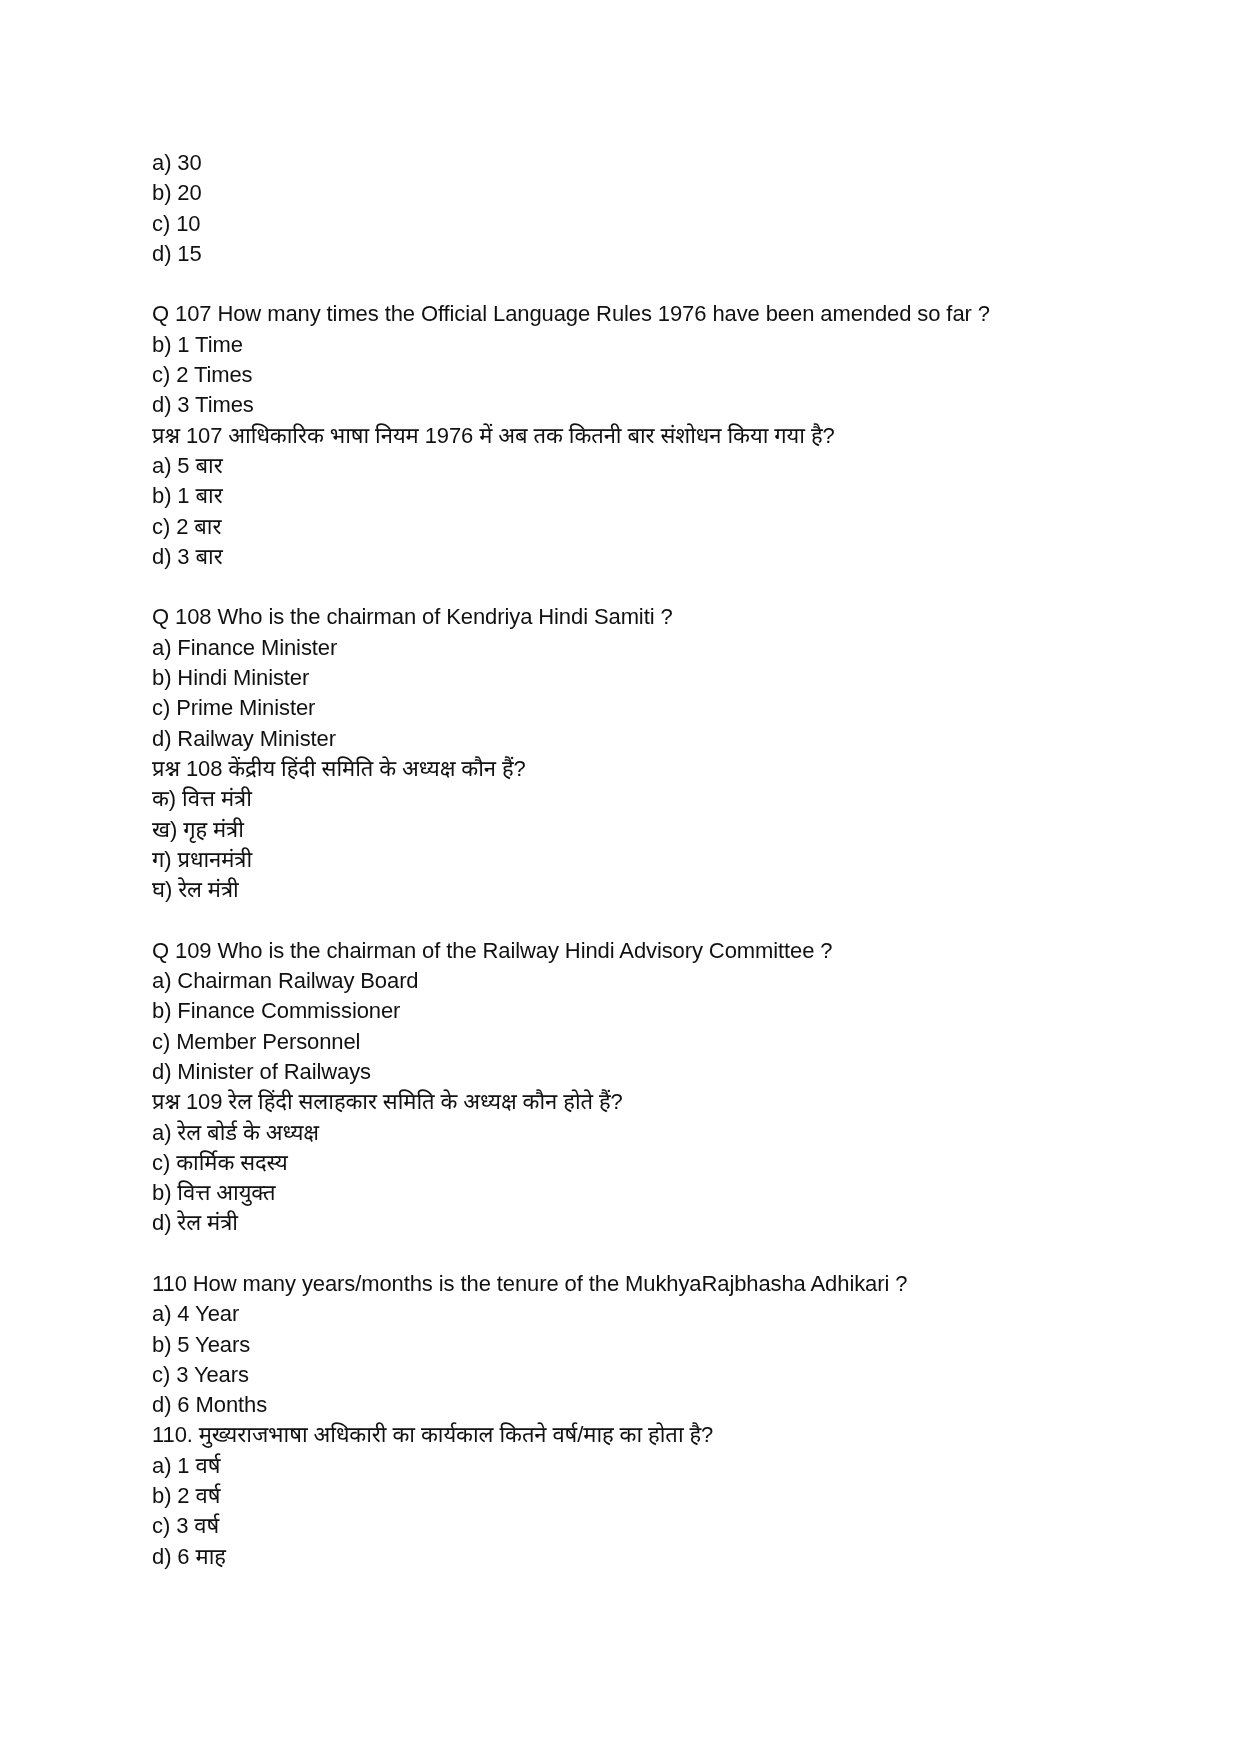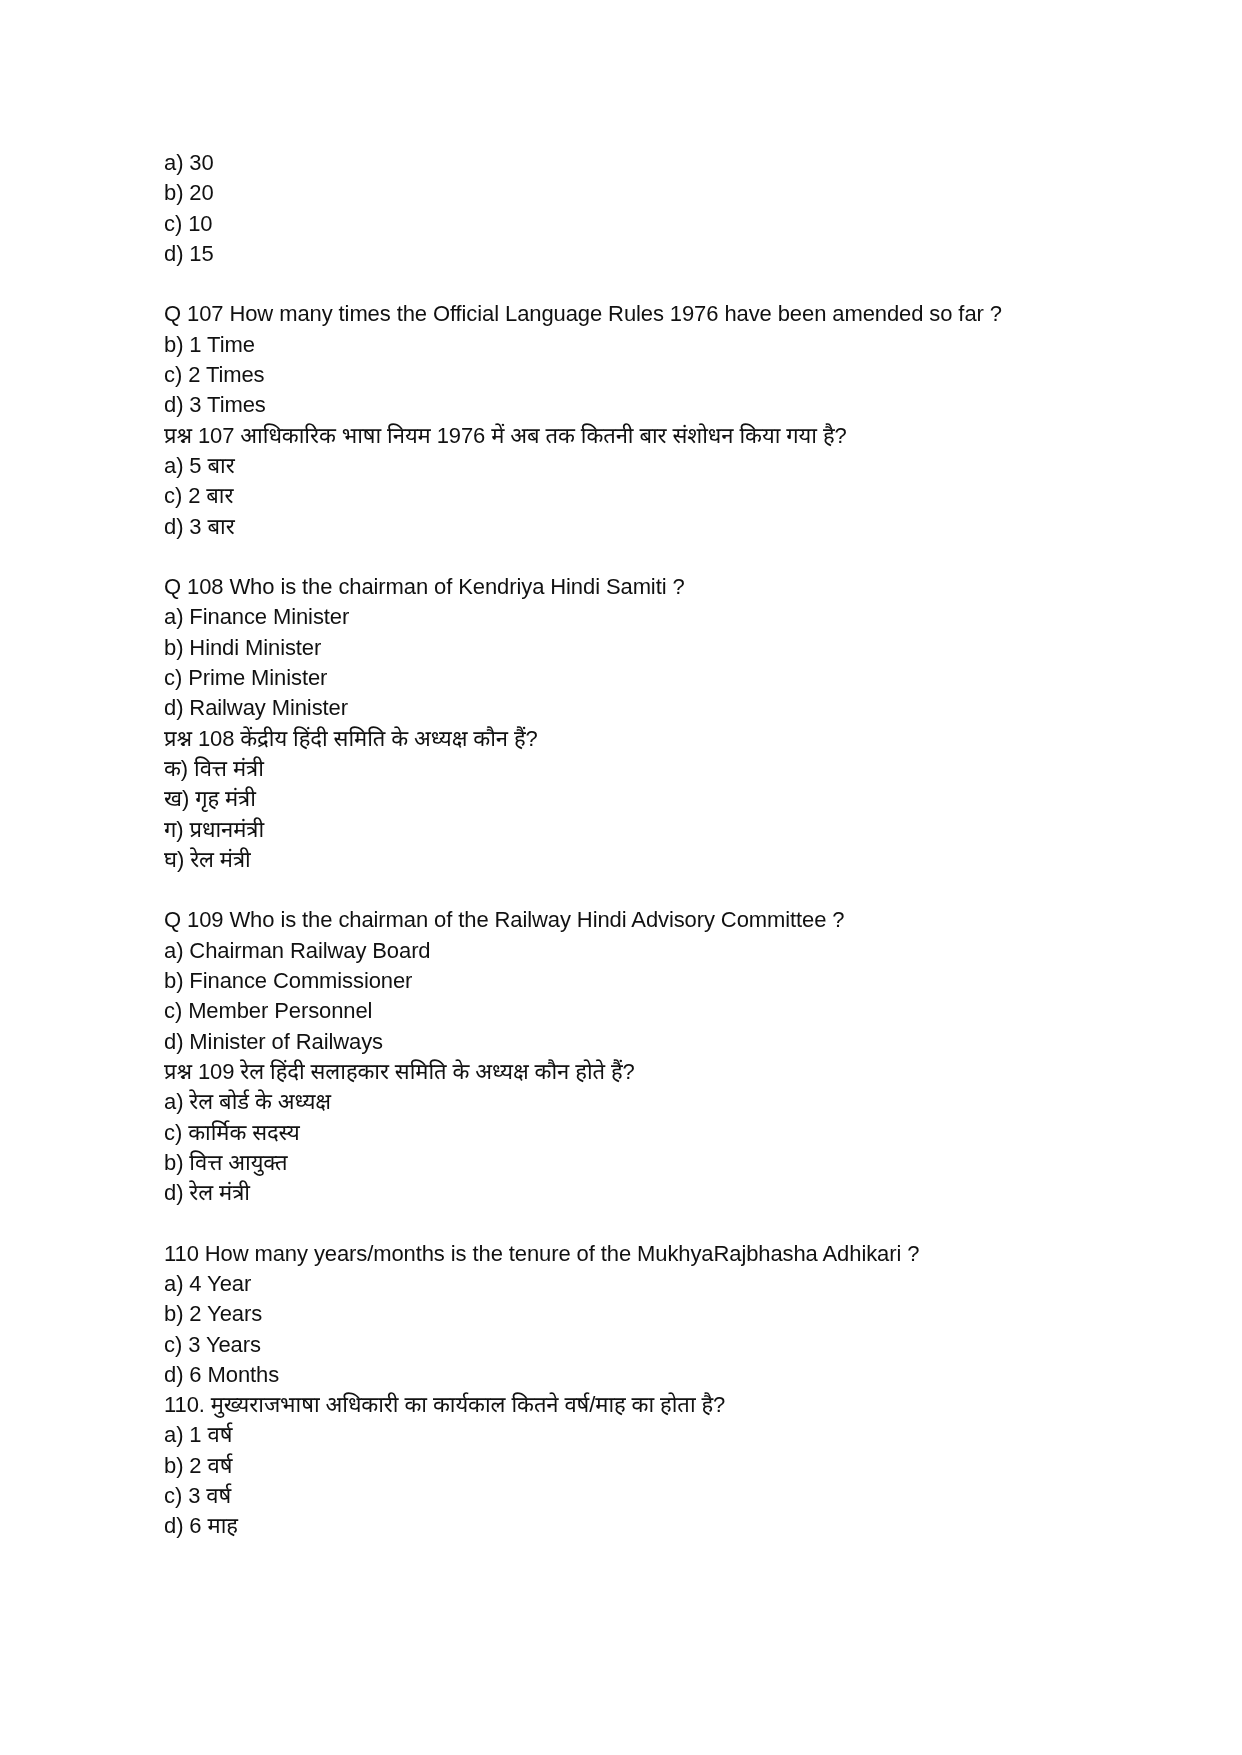--- a/index.html
+++ b/index.html
@@ -10,21 +10,21 @@
     body {
       width: 1242px;
       height: 1755px;
       position: relative;
       overflow: hidden;
       font-family: "Liberation Sans", "DejaVu Sans", sans-serif;
       color: #111111;
     }
     .page {
       position: absolute;
-      left: 164px;
+      left: 152px;
       top: 148px;
       width: 1000px;
     }
     .line {
       font-size: 22px;
       line-height: 30.3px;
       height: 30.3px;
       white-space: nowrap;
       letter-spacing: -0.1px;
     }
@@ -46,20 +46,21 @@
   </div>
   <div class="gap"></div>
 
   <div class="block">
     <div class="line">Q 107 How many times the Official Language Rules 1976 have been amended so far ?</div>
     <div class="line">b) 1 Time</div>
     <div class="line">c) 2 Times</div>
     <div class="line">d) 3 Times</div>
     <div class="line">प्रश्न 107 आधिकारिक भाषा नियम 1976 में अब तक कितनी बार संशोधन किया गया है?</div>
     <div class="line">a) 5 बार</div>
+    <div class="line">b) 1 बार</div>
     <div class="line">c) 2 बार</div>
     <div class="line">d) 3 बार</div>
   </div>
   <div class="gap"></div>
 
   <div class="block">
     <div class="line">Q 108 Who is the chairman of Kendriya Hindi Samiti ?</div>
     <div class="line">a) Finance Minister</div>
     <div class="line">b) Hindi Minister</div>
     <div class="line">c) Prime Minister</div>
@@ -82,21 +83,21 @@
     <div class="line">a) रेल बोर्ड के अध्यक्ष</div>
     <div class="line">c) कार्मिक सदस्य</div>
     <div class="line">b) वित्त आयुक्त</div>
     <div class="line">d) रेल मंत्री</div>
   </div>
   <div class="gap"></div>
 
   <div class="block">
     <div class="line">110 How many years/months is the tenure of the MukhyaRajbhasha Adhikari ?</div>
     <div class="line">a) 4 Year</div>
-    <div class="line">b) 2 Years</div>
+    <div class="line">b) 5 Years</div>
     <div class="line">c) 3 Years</div>
     <div class="line">d) 6 Months</div>
     <div class="line">110. मुख्यराजभाषा अधिकारी का कार्यकाल कितने वर्ष/माह का होता है?</div>
     <div class="line">a) 1 वर्ष</div>
     <div class="line">b) 2 वर्ष</div>
     <div class="line">c) 3 वर्ष</div>
     <div class="line">d) 6 माह</div>
   </div>
 
 </div>

